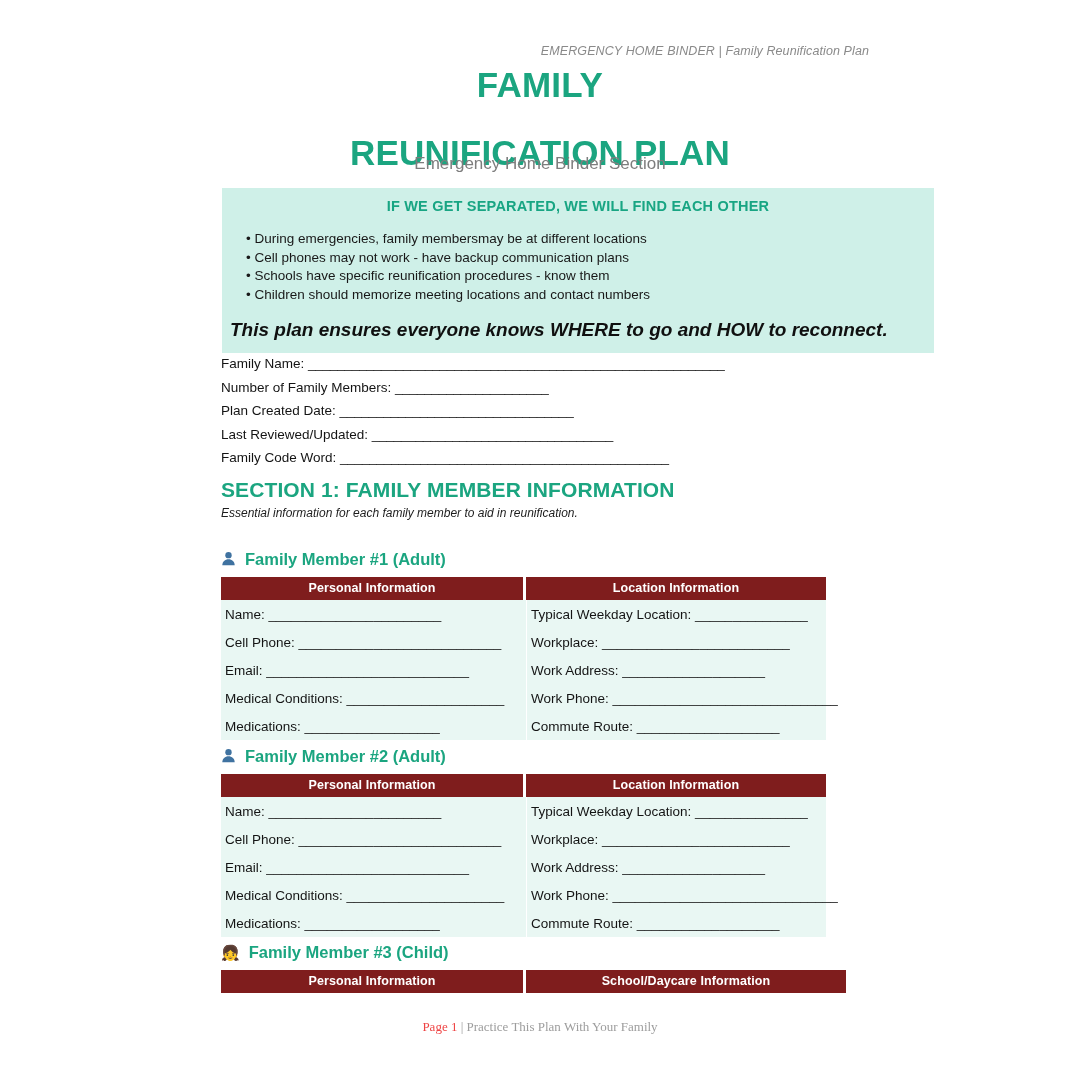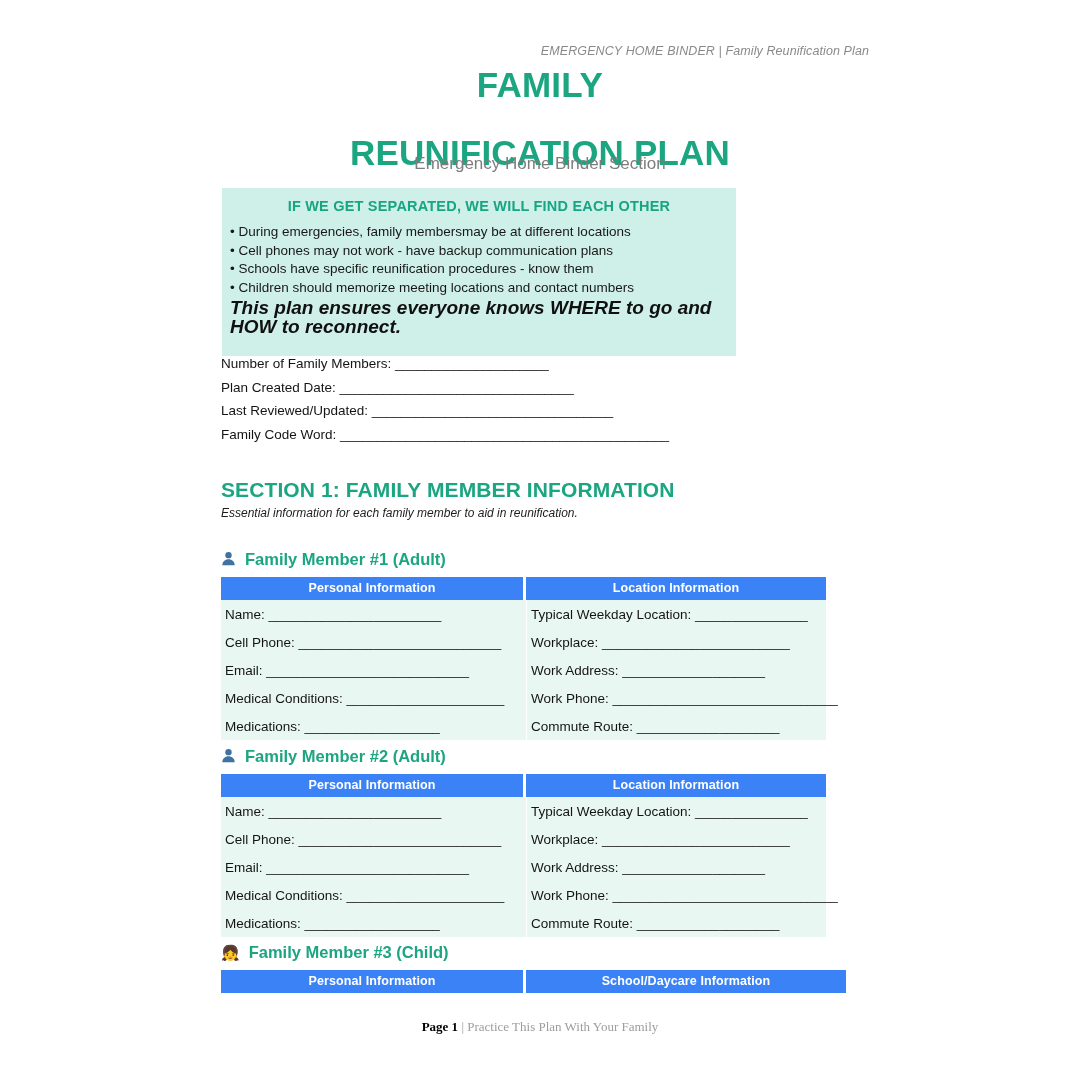--- a/index.html
+++ b/index.html
@@ -56,35 +56,35 @@
     text-align: center;
     font-size: 17px;
     color: #7d7d7d;
   }
 
   
   .callout {
     position: absolute;
     left: 222px;
     top: 188px;
-    width: 514px;
+    width: 712px;
     background: #cff0e8;
-    padding: 10px 0 20px 0;
+    padding: 10px 0 14px 0;
     box-sizing: border-box;
   }
   .callout-title {
     text-align: center;
     font-size: 14.5px;
     font-weight: bold;
     color: #18a583;
     letter-spacing: .2px;
     margin-bottom: 9px;
   }
   .callout-list {
-    margin: 0;
+    margin: 16px;
     padding: 0 14px 0 8px;
     list-style: none;
   }
   .callout-list li {
     font-size: 13.5px;
     line-height: 18.5px;
     color: #181818;
   }
   .callout-note {
     padding: 0 14px 0 8px;
@@ -153,21 +153,21 @@
   }
   .member-icon.adult { color: #3f72a0; }
 
   .tbl {
     width: 602px;
     border-collapse: separate;
     border-spacing: 0;
     table-layout: fixed;
   }
   .tbl th {
-    background: #3b82f6;
+    background: #7f1d1d;
     color: #ffffff;
     font-size: 12.5px;
     font-weight: bold;
     text-align: center;
     padding: 4px 0 5px 0;
     letter-spacing: .1px;
   }
   .tbl th.c1 { border-right: 3px solid #ffffff; }
   .tbl td {
     background: #e9f7f3;
@@ -185,21 +185,21 @@
   .footer {
     position: absolute;
     left: 0;
     right: 0;
     top: 1019px;
     text-align: center;
     font-family: "Liberation Serif", serif;
     font-size: 13px;
     color: #9d9d9d;
   }
-  .footer b { color: #000000; font-weight: bold; }
+  .footer b { color: #ef4444; font-weight: normal; }
 </style>
 </head>
 <body>
 
 <div class="page">
 
   <div class="binder-line">EMERGENCY HOME BINDER | Family Reunification Plan</div>
 
   <div class="doc-title">
     <span>FAMILY</span>
@@ -214,20 +214,24 @@
       <li>• During emergencies, family membersmay be at different locations</li>
       <li>• Cell phones may not work - have backup communication plans</li>
       <li>• Schools have specific reunification procedures - know them</li>
       <li>• Children should memorize meeting locations and contact numbers</li>
     </ul>
     <div class="callout-note">This plan ensures everyone knows WHERE to go and HOW to reconnect.</div>
   </div>
 
   <div class="fields">
     <div class="field-row">
+      <span>Family Name:</span>
+      <span class="blank">_________________________________________________________</span>
+    </div>
+    <div class="field-row">
       <span>Number of Family Members:</span>
       <span class="blank">_____________________</span>
     </div>
     <div class="field-row">
       <span>Plan Created Date:</span>
       <span class="blank">________________________________</span>
     </div>
     <div class="field-row">
       <span>Last Reviewed/Updated:</span>
       <span class="blank">_________________________________</span>

